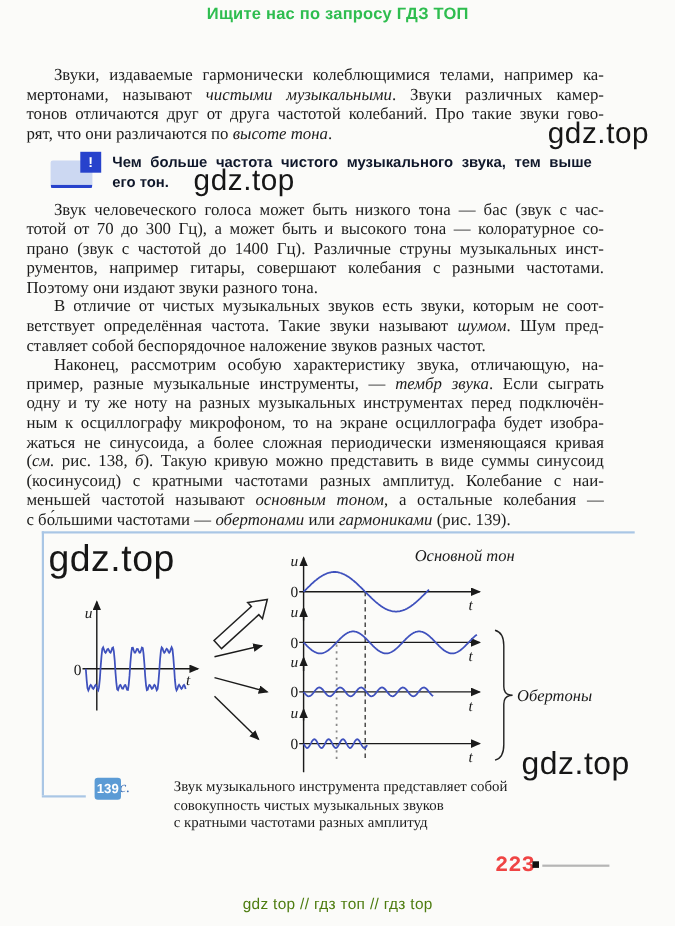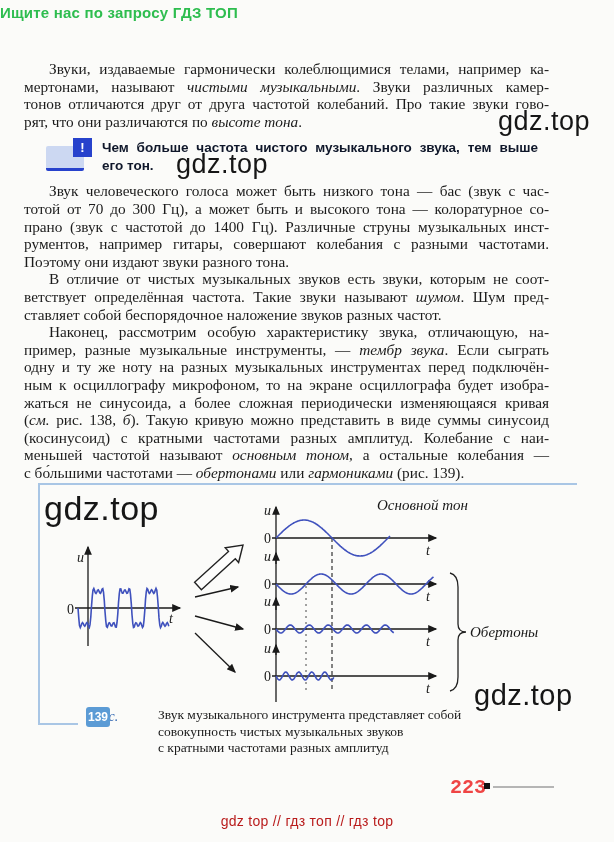--- a/index.html
+++ b/index.html
@@ -1,19 +1,19 @@
 <!DOCTYPE html>
 <html><head>
 <meta charset="utf-8">
 <style>
   html,body{margin:0;padding:0;background:#e8e8e8;}
   #page{position:relative;width:614px;height:842px;background:#fbfbf9;overflow:hidden;
         font-family:"Liberation Serif",serif;color:#1b1b1b;}
   
-  .promo{position:absolute;top:4px;left:0;width:100%;text-align:left;
+  .promo{position:absolute;top:4px;left:0;width:100%;text-align:center;
          font-family:"Liberation Sans",sans-serif;font-size:15px;font-weight:700;letter-spacing:.2px;}
   .footer{position:absolute;top:813px;left:0;width:100%;text-align:center;
           font-family:"Liberation Sans",sans-serif;font-size:14px;letter-spacing:.3px;}
   
   .wm{position:absolute;font-family:"Liberation Sans",sans-serif;color:#161616;letter-spacing:.5px;white-space:nowrap;}
   #wm1{left:498px;top:106px;font-size:27px;}
   #wm2{left:176px;top:149px;font-size:27px;}
   #wm3{left:44px;top:489px;font-size:34px;}
   #wm4{left:474px;top:679px;font-size:29px;}
   
@@ -195,14 +195,14 @@
           <div class="cap-line">совокупность чистых музыкальных звуков</div>
           <div class="cap-line">с кратными частотами разных амплитуд</div>
         </div>
     </div>
   </div>
 
   <div id="pageno">223</div>
   <div id="pageno-sq"></div>
   <div id="pageno-line"></div>
 
-  <div class="footer" id="footer" style="color: #b91c1c;">gdz top // гдз топ // гдз top</div>
+  <div class="footer" id="footer" style="color: #4d7c0f;">gdz top // гдз топ // гдз top</div>
 </div>
 
 </body></html>

